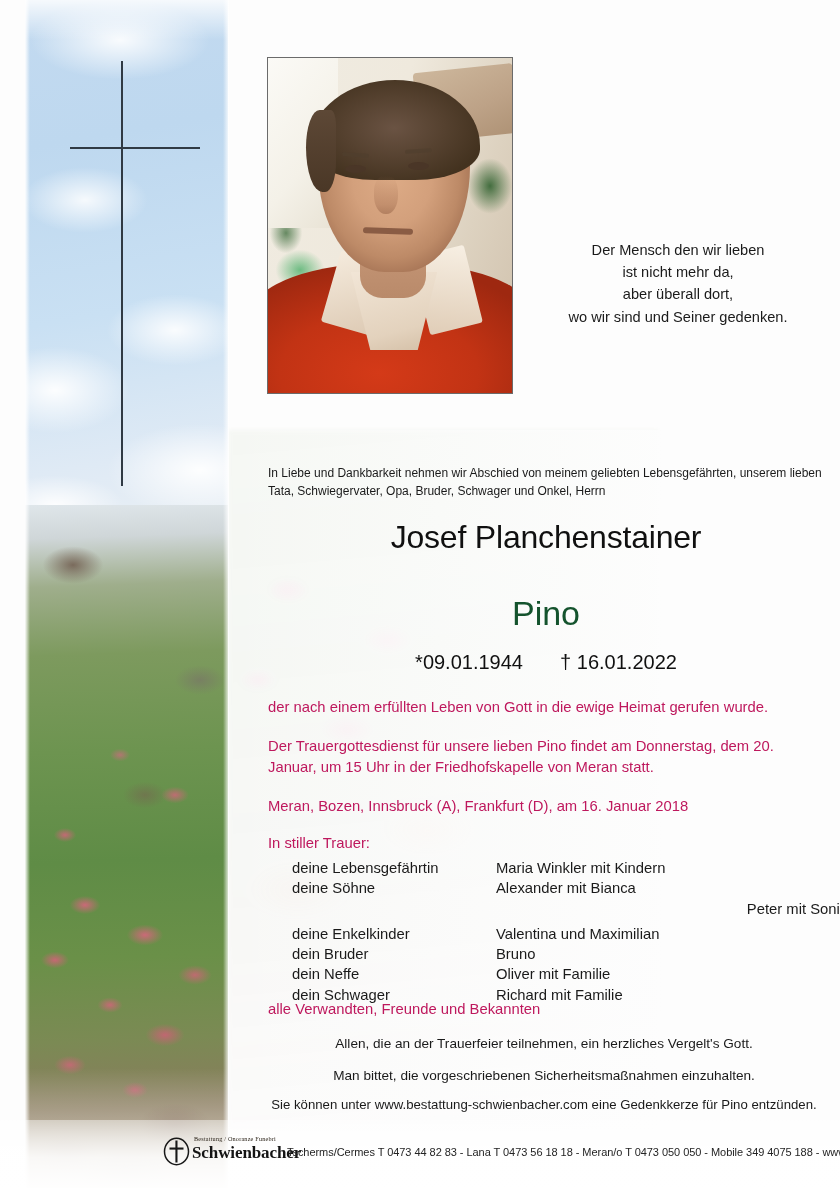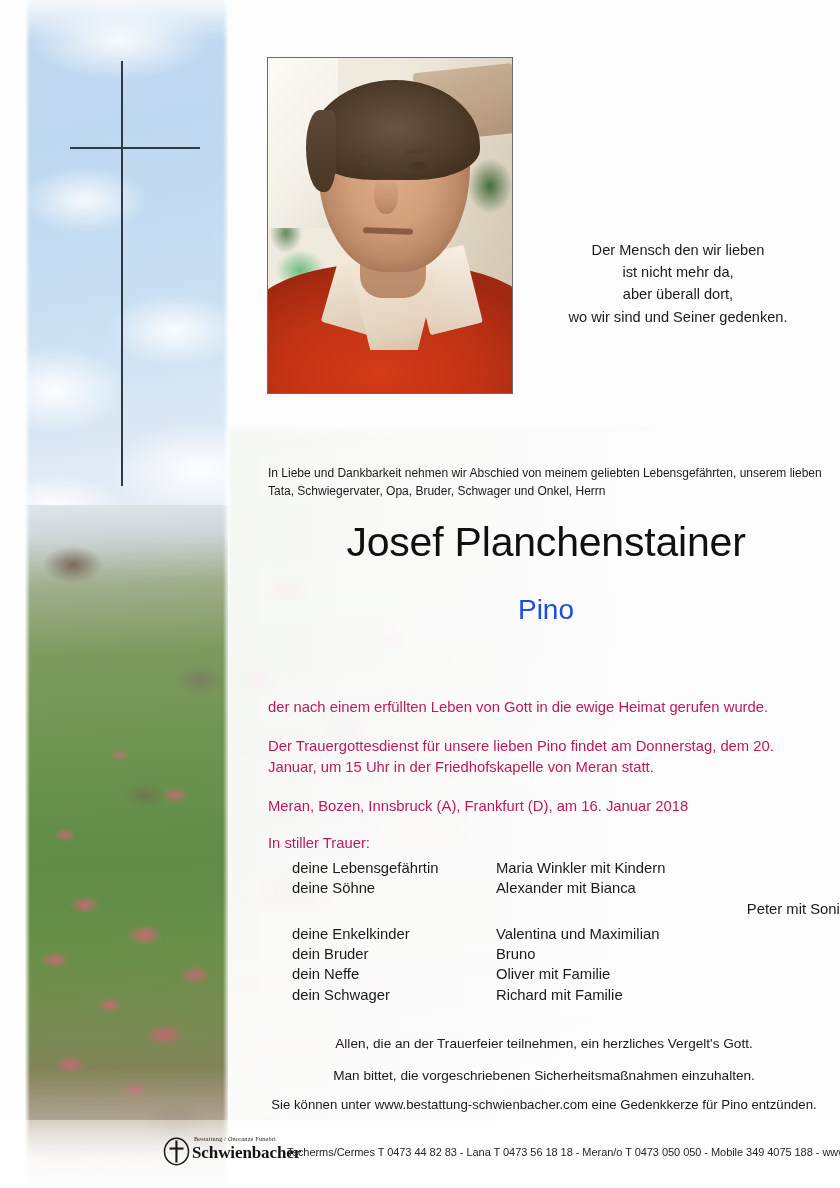--- a/index.html
+++ b/index.html
@@ -281,32 +281,32 @@
     color: #1a1a1a;
     margin-top: 36px;
   }
 
   
   .name-main {
     position: absolute;
     left: 40px; top: 508px;
     width: 556px;
     text-align: center;
-    font-size: 41px;
+    font-size: 32px;
     font-weight: 400;
     letter-spacing: -0.2px;
     color: #101010;
   }
   .name-nick {
     position: absolute;
     left: 40px; top: 583px;
     width: 556px;
     text-align: center;
-    font-size: 28px;
-    color: #1d4ed8;
+    font-size: 34px;
+    color: #14532d;
   }
 
   
   .dates {
     position: absolute;
     left: 40px; top: 640px;
     width: 556px;
     text-align: center;
     font-size: 20px;
     color: #101010;
@@ -450,20 +450,25 @@
       <div>ist nicht mehr da,</div>
       <div>aber überall dort,</div>
       <div>wo wir sind und Seiner gedenken.</div>
     </div>
 
     <div class="intro">In Liebe und Dankbarkeit nehmen wir Abschied von meinem geliebten Lebensgefährten, unserem lieben Tata, Schwiegervater, Opa, Bruder, Schwager und Onkel, Herrn</div>
 
     <div class="name-main">Josef Planchenstainer</div>
     <div class="name-nick">Pino</div>
 
+    <div class="dates">
+      <span>*09.01.1944</span>
+      <span class="gap"></span>
+      <span>† 16.01.2022</span>
+    </div>
 
     <div class="para p-called">der nach einem erfüllten Leben von Gott in die ewige Heimat gerufen wurde.</div>
     <div class="para p-service">Der Trauergottesdienst für unsere lieben Pino findet am Donnerstag, dem 20. Januar, um 15 Uhr in der Friedhofskapelle von Meran statt.</div>
     <div class="para p-places">Meran, Bozen, Innsbruck (A), Frankfurt (D), am 16. Januar 2018</div>
     <div class="para p-mourn-h">In stiller Trauer:</div>
 
     <table class="family">
       <tbody>
         <tr>
           <td class="rel">deine Lebensgefährtin</td>
@@ -489,20 +494,21 @@
           <td class="rel">dein Neffe</td>
           <td>Oliver mit Familie</td>
         </tr>
         <tr>
           <td class="rel">dein Schwager</td>
           <td>Richard mit Familie</td>
         </tr>
       </tbody>
     </table>
 
+    <div class="para p-all">alle Verwandten, Freunde und Bekannten</div>
 
     <div class="closing c1">Allen, die an der Trauerfeier teilnehmen, ein herzliches Vergelt's Gott.</div>
     <div class="closing c2">Man bittet, die vorgeschriebenen Sicherheitsmaßnahmen einzuhalten.</div>
     <div class="closing c3">Sie können unter www.bestattung-schwienbacher.com eine Gedenkkerze für Pino entzünden.</div>
 
   </div>
 
   <div class="footer">
     <div class="footer-veil"></div>
     <div class="logo">

